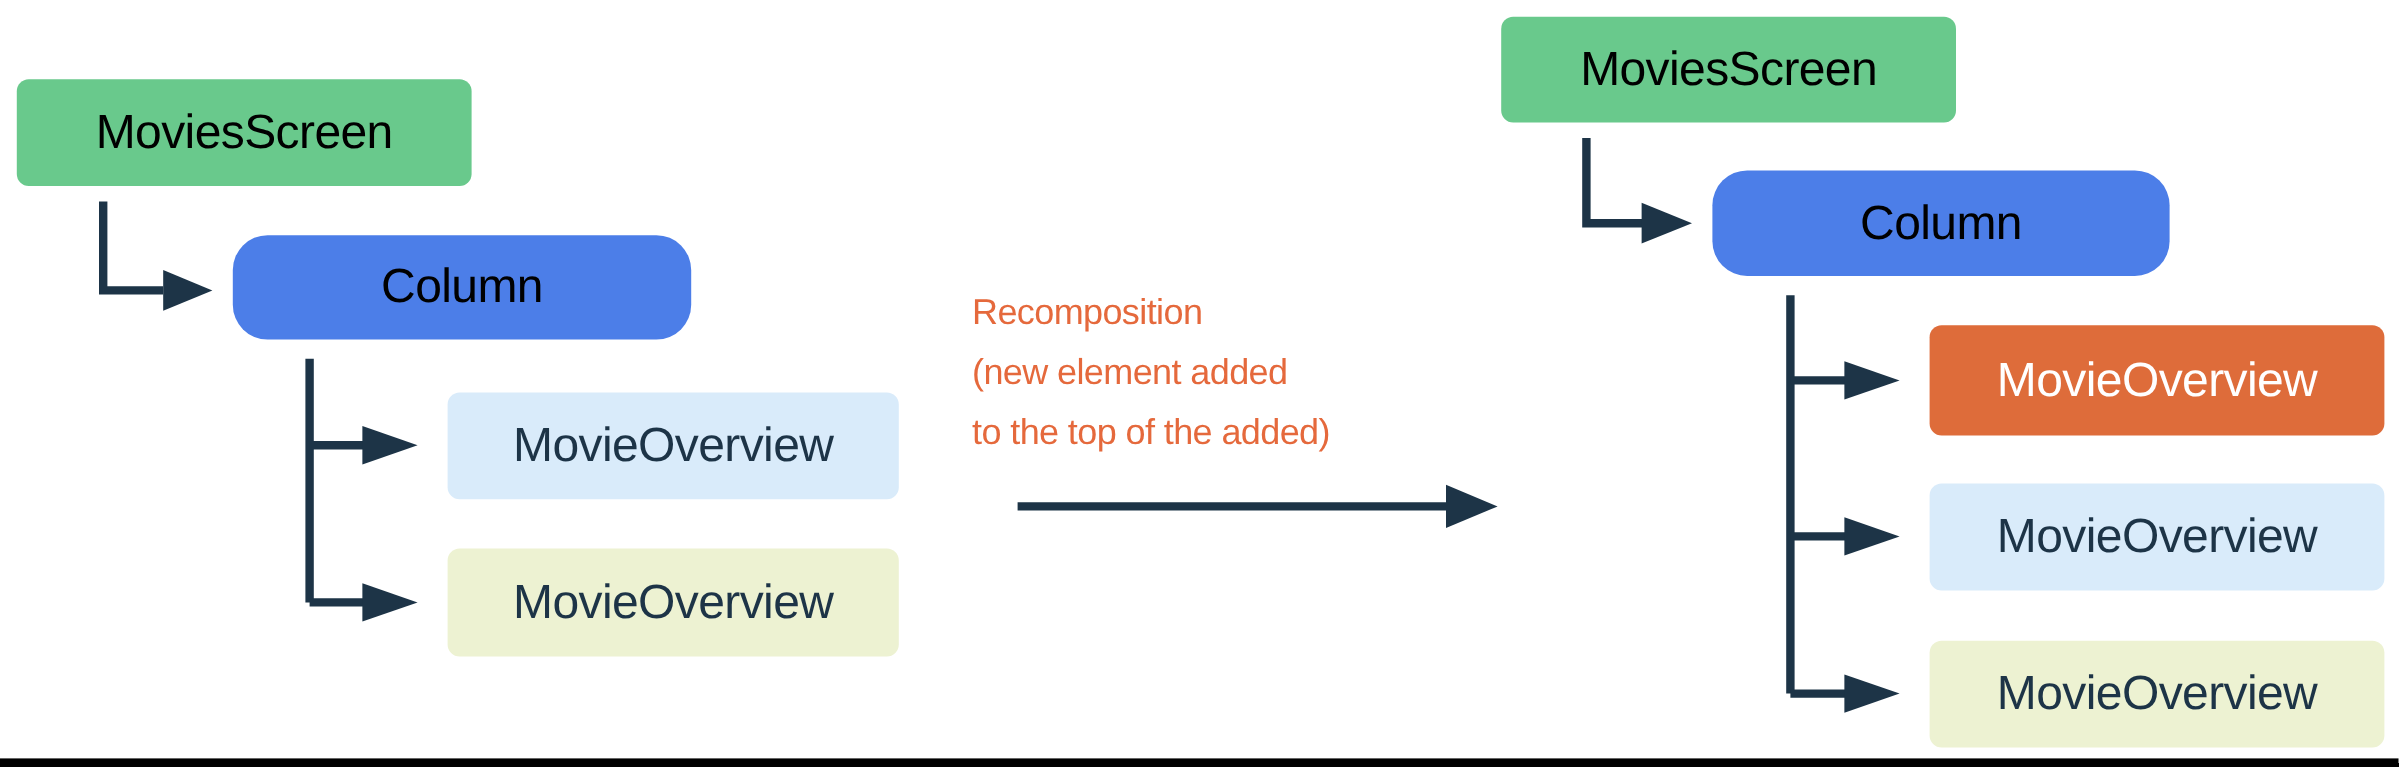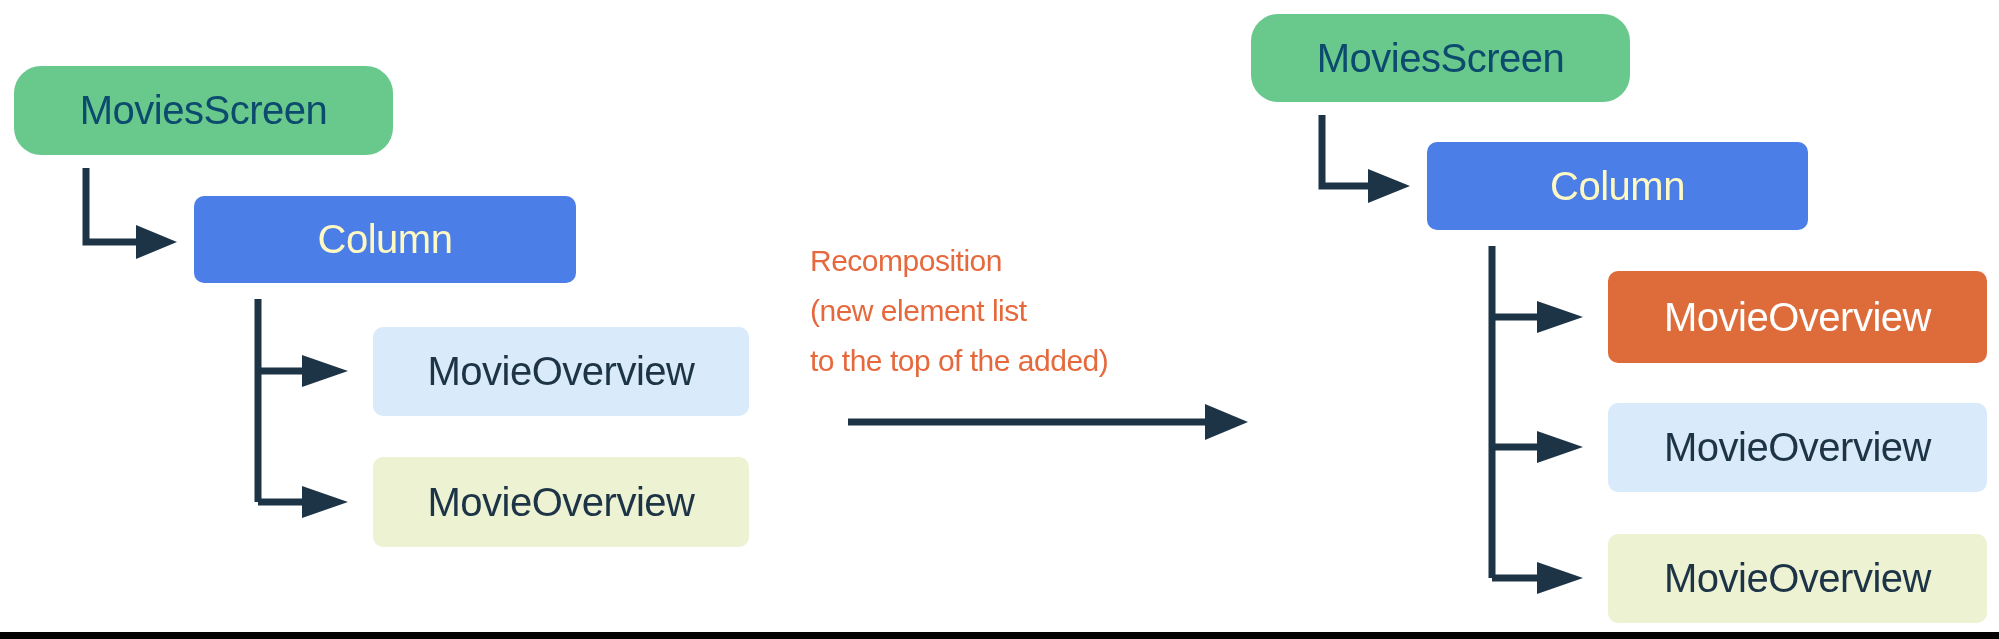--- a/index.html
+++ b/index.html
@@ -25,22 +25,22 @@
   .node {
     position: absolute;
     display: flex;
     align-items: center;
     justify-content: center;
     border-radius: 10px;
     font-size: 40px;
     letter-spacing: -0.5px;
     white-space: nowrap;
   }
-  .node.green  { background: var(--green);  color: #0c4a6e; border-radius: 27px; }
-  .node.blue   { background: var(--blue);   color: #fef9c3; }
+  .node.green  { background: var(--green);  color: #000000; }
+  .node.blue   { background: var(--blue);   color: #000000; border-radius: 29px; }
   .node.orange { background: var(--orange); color: #ffffff; }
   .node.light-blue   { background: var(--light-blue);   color: var(--navy); }
   .node.light-yellow { background: var(--light-yellow); color: var(--navy); }
 
   .annotation {
     position: absolute;
     left: 810px;
     top: 236px;
     width: 460px;
     font-size: 30px;
@@ -111,21 +111,21 @@
   <div class="node green" style="left:14px; top:66px; width:379px; height:89px;">MoviesScreen</div>
 
   <div class="node blue" style="left:194px; top:196px; width:382px; height:87px;">Column</div>
 
   <div class="node light-blue" style="left:373px; top:327px; width:376px; height:89px;">MovieOverview</div>
 
   <div class="node light-yellow" style="left:373px; top:457px; width:376px; height:90px;">MovieOverview</div>
 
   <div class="annotation">
     <div>Recomposition</div>
-    <div>(new element list</div>
+    <div>(new element added</div>
     <div>to the top of the added)</div>
   </div>
 
   <div class="node green" style="left:1251px; top:14px; width:379px; height:88px;">MoviesScreen</div>
 
   <div class="node blue" style="left:1427px; top:142px; width:381px; height:88px;">Column</div>
 
   <div class="node orange" style="left:1608px; top:271px; width:379px; height:92px;">MovieOverview</div>
 
   <div class="node light-blue" style="left:1608px; top:403px; width:379px; height:89px;">MovieOverview</div>

